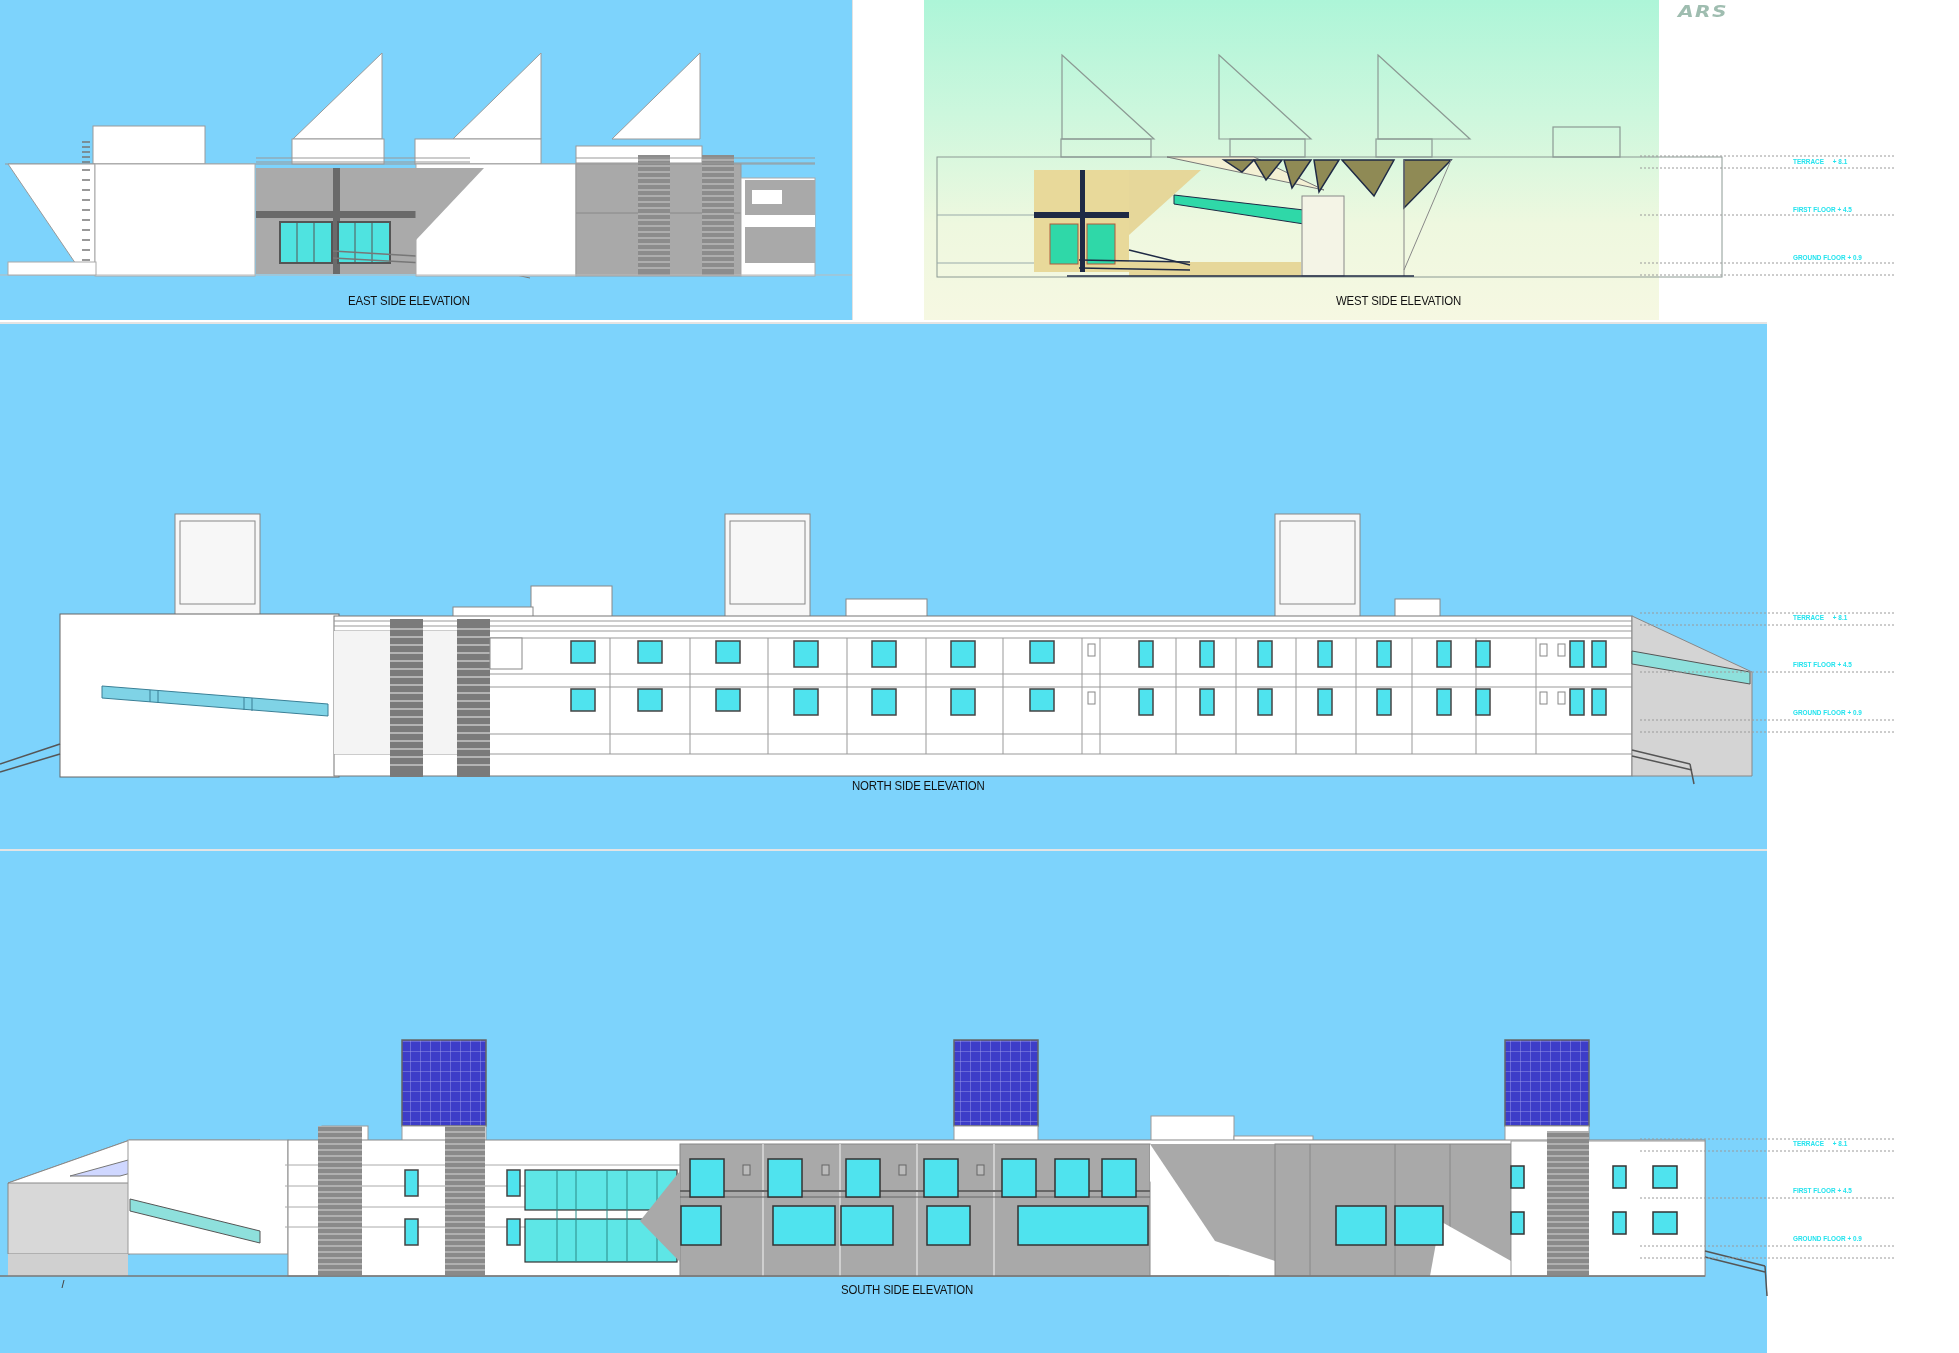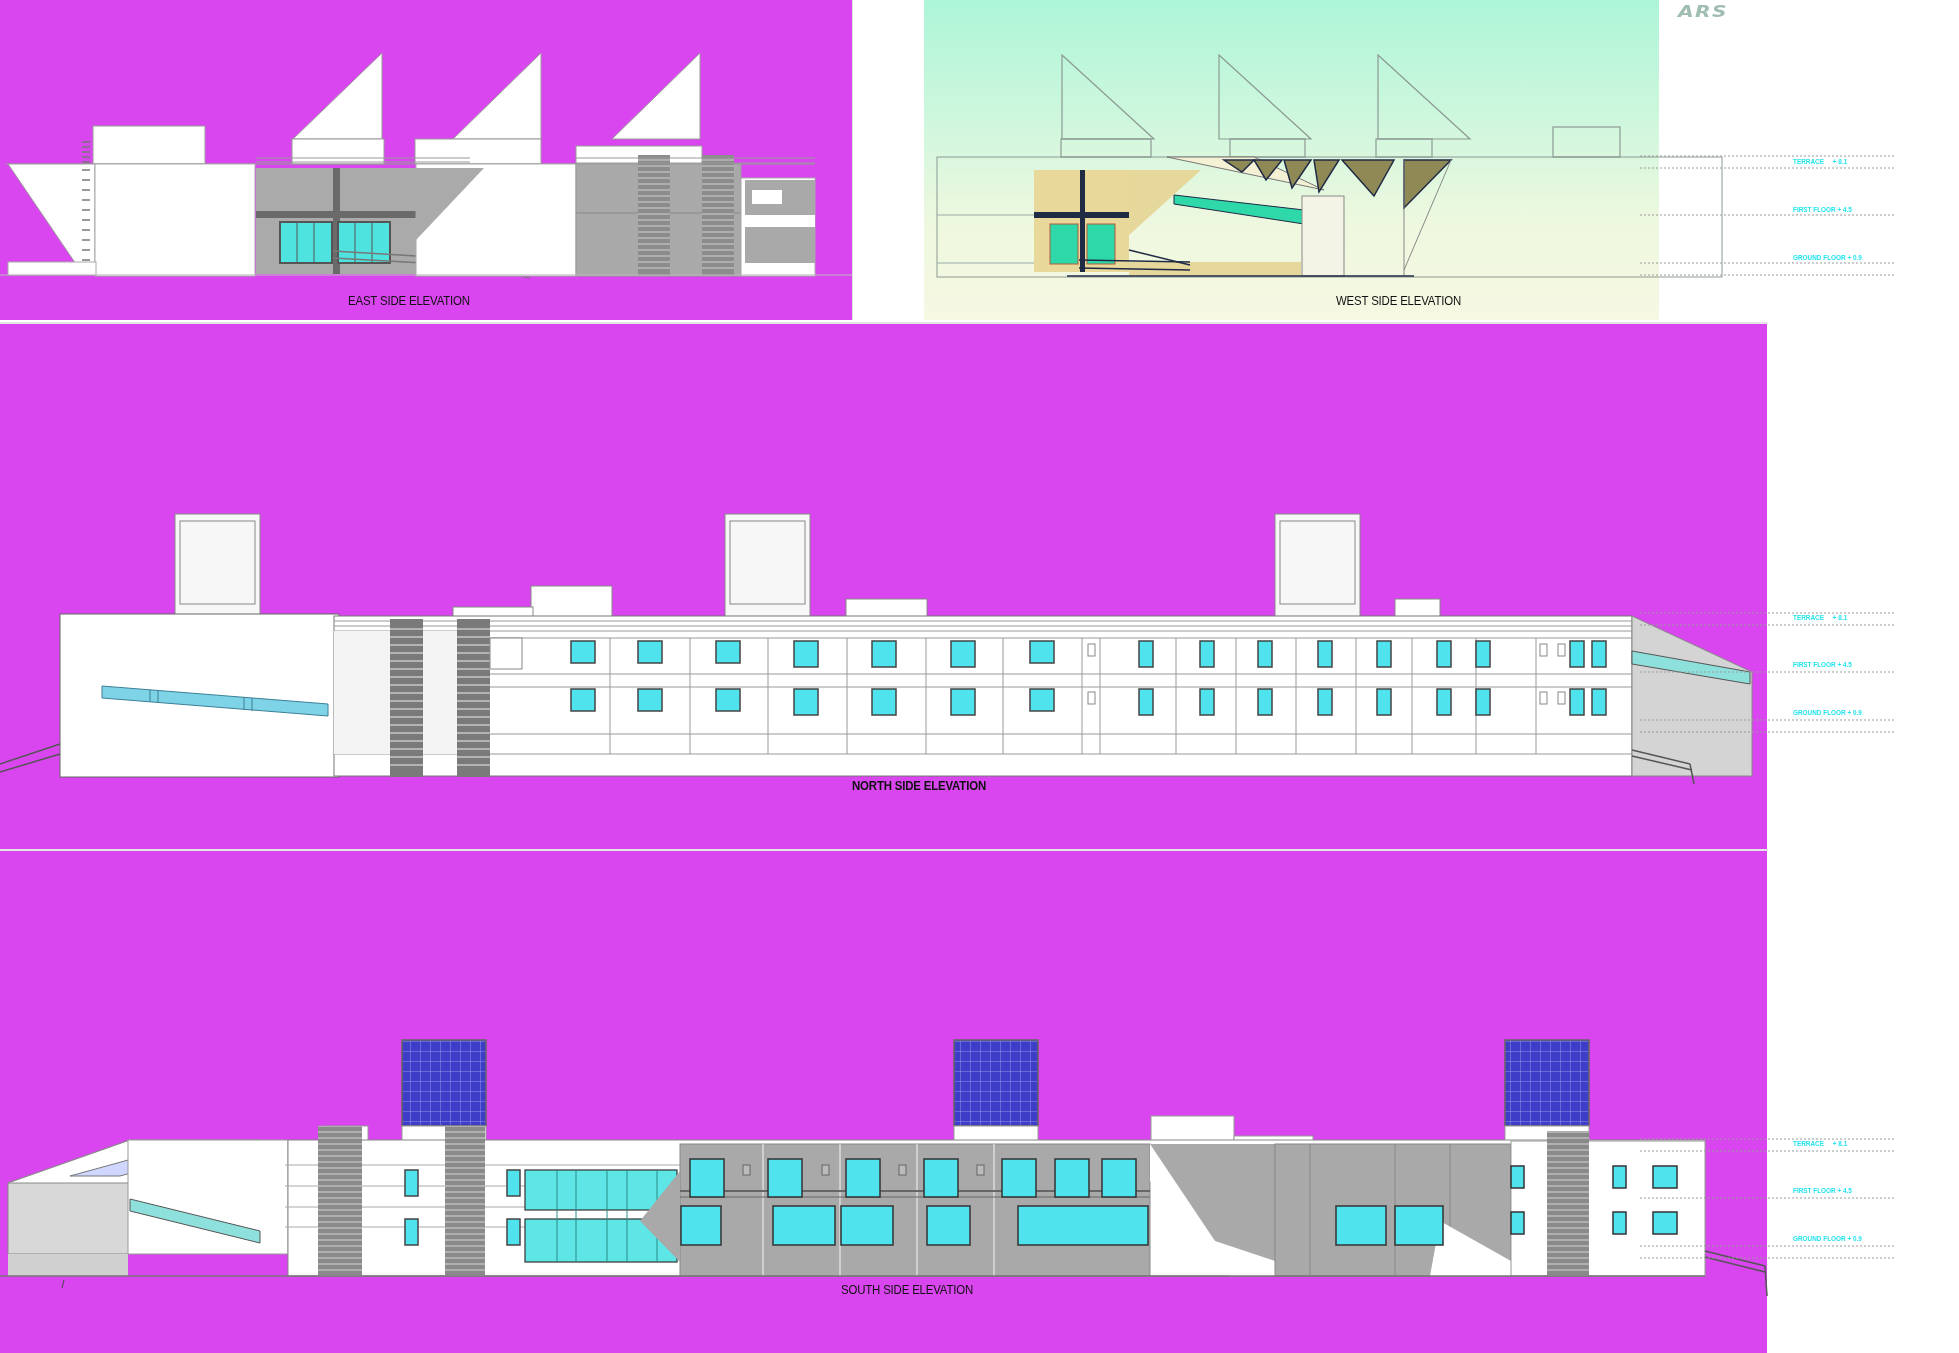--- a/index.html
+++ b/index.html
@@ -1,20 +1,20 @@
 <!DOCTYPE html>
 <html><head>
 <meta charset="utf-8">
 <style>
   html,body{margin:0;padding:0;}
   body{width:1959px;height:1353px;position:relative;background:#ffffff;overflow:hidden;font-family:"Liberation Sans",sans-serif;}
-  .panel{position:absolute;background:#d946ef;}
+  .panel{position:absolute;background:#7dd3fc;}
   #east-panel{left:0;top:0;width:852px;height:320px;border-right:1px solid #e2e2e2;}
   #west-panel{left:924px;top:0;width:735px;height:320px;background:linear-gradient(180deg,#adf5d8 0%,#ccf7dd 35%,#eef8df 70%,#f6f8e2 100%);}
-  #north-panel{left:0;top:322px;width:1767px;height:526px;border-top:2px solid #e4e4e4;font-weight:bold;}
+  #north-panel{left:0;top:322px;width:1767px;height:526px;border-top:2px solid #e4e4e4;}
   #south-panel{left:0;top:849px;width:1767px;height:504px;border-top:2px solid #e4e4e4;}
   .caption{position:absolute;font-family:"Liberation Sans",sans-serif;font-size:13px;color:#111;letter-spacing:-0.2px;white-space:nowrap;transform:scaleX(0.88);transform-origin:left center;}
   svg{position:absolute;left:0;top:0;overflow:visible;}
   .lvl{position:absolute;font-family:"Liberation Sans",sans-serif;font-size:8px;font-weight:bold;color:#22e3ee;white-space:nowrap;transform:scaleX(0.8);transform-origin:left center;}
   .logo{position:absolute;left:1678px;top:3px;font-family:"DejaVu Sans",sans-serif;font-weight:bold;font-style:italic;font-size:15px;color:#9fbdb0;letter-spacing:1px;transform:scaleX(1.35);transform-origin:left top;}
 </style>
 </head>
 <body>
 
 <div class="panel" id="east-panel">

